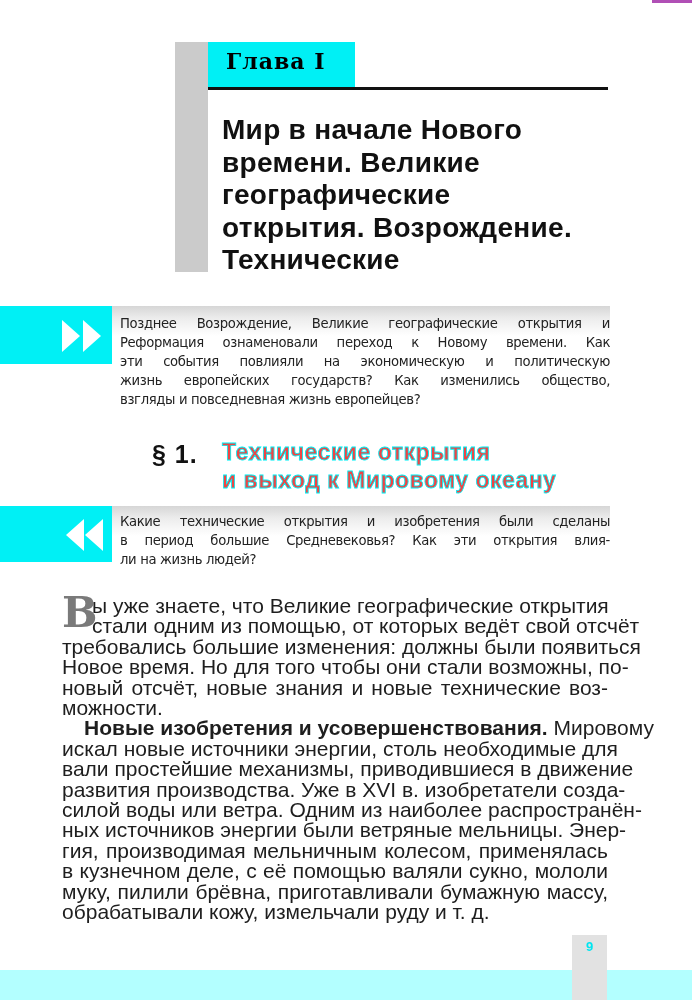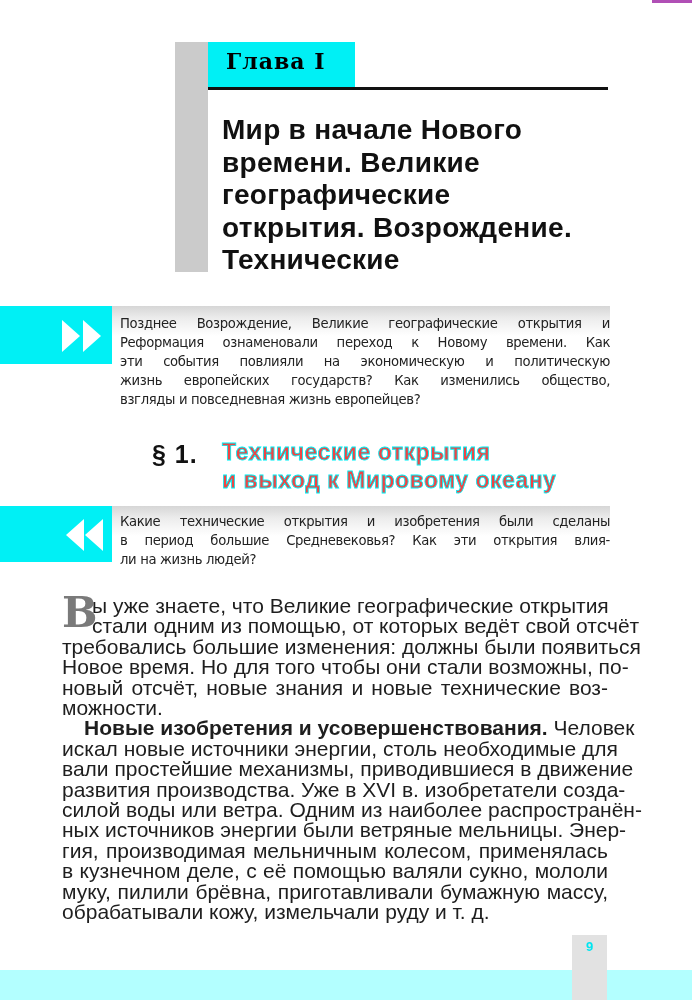--- a/index.html
+++ b/index.html
@@ -108,21 +108,21 @@
 <div class="body-text">
   <div class="para1">
     <div class="line">ы уже знаете, что Великие географические открытия</div>
     <div class="line">стали одним из помощью, от которых ведёт свой отсчёт</div>
     <div class="line">требовались большие изменения: должны были появиться</div>
     <div class="line">Новое время. Но для того чтобы они стали возможны, по-</div>
     <div class="line">новый отсчёт, новые знания и новые технические воз-</div>
     <div class="line last">можности.</div>
   </div>
   <div class="para2">
-    <div class="line indent"><span class="para-heading">Новые изобретения и усовершенствования.</span> <span>Человек</span></div>
+    <div class="line indent"><span class="para-heading">Новые изобретения и усовершенствования.</span> <span>Мировому</span></div>
     <div class="line">искал новые источники энергии, столь необходимые для</div>
     <div class="line">вали простейшие механизмы, приводившиеся в движение</div>
     <div class="line">развития производства. Уже в XVI в. изобретатели созда-</div>
     <div class="line">силой воды или ветра. Одним из наиболее распространён-</div>
     <div class="line">ных источников энергии были ветряные мельницы. Энер-</div>
     <div class="line">гия, производимая мельничным колесом, применялась</div>
     <div class="line">в кузнечном деле, с её помощью валяли сукно, мололи</div>
     <div class="line">муку, пилили брёвна, приготавливали бумажную массу,</div>
     <div class="line last">обрабатывали кожу, измельчали руду и т. д.</div>
   </div>

